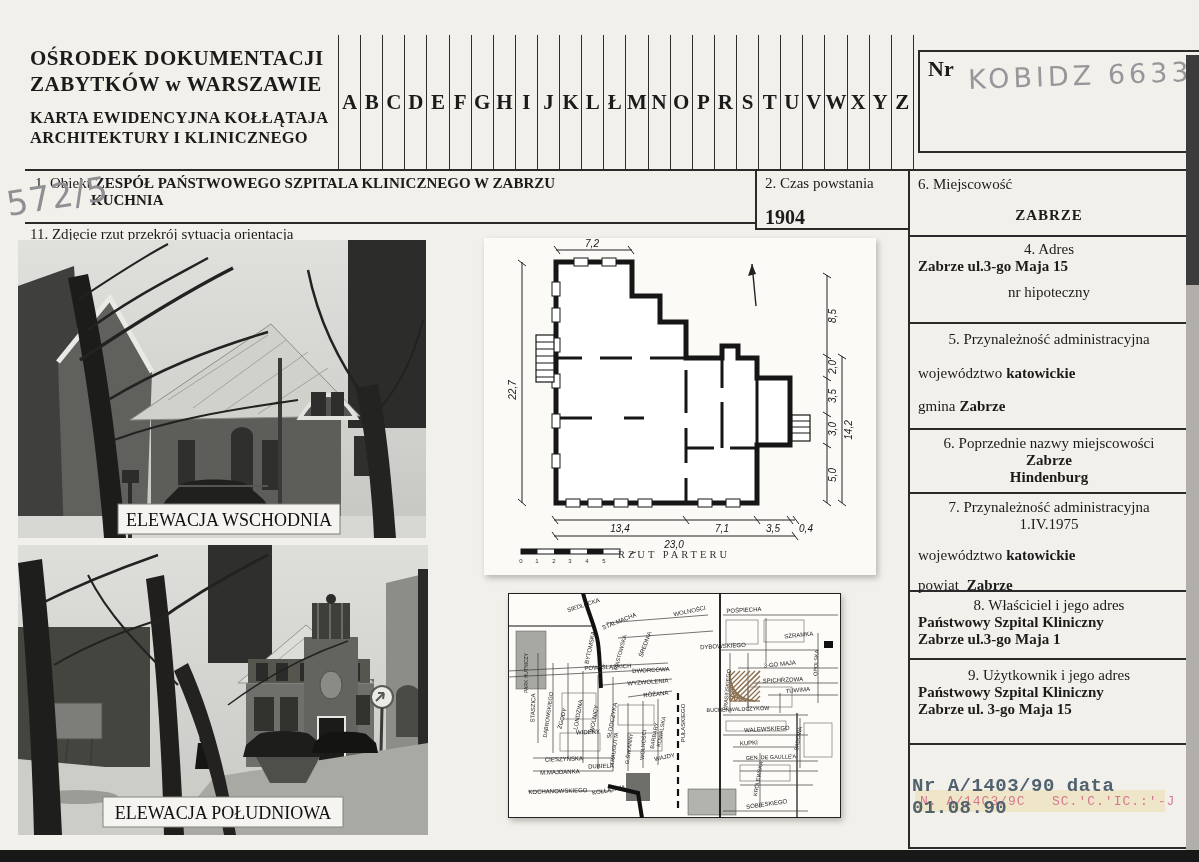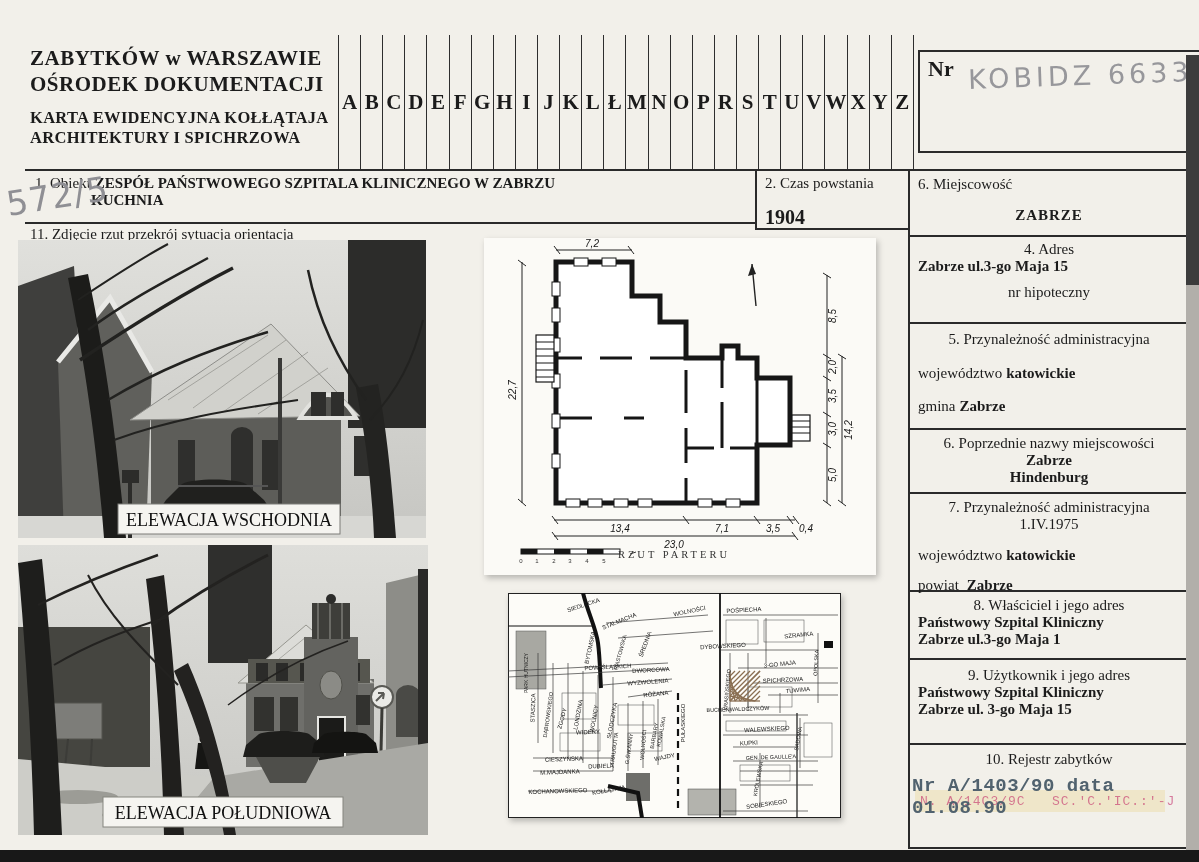--- a/index.html
+++ b/index.html
@@ -37,24 +37,24 @@
 
   svg text{font-family:"Liberation Sans","DejaVu Sans",sans-serif;}
   svg .dim{font-family:"Liberation Serif",serif;font-style:italic;}
 </style>
 </head>
 <body>
 
 <div class="scan">
 
   <div class="abs" style="left:30px;top:45px;width:305px;">
+    <div class="org">OŚRODEK DOKUMENTACJI</div>
     <div class="org">ZABYTKÓW w WARSZAWIE</div>
-    <div class="org">OŚRODEK DOKUMENTACJI</div>
     <div class="cardtitle">KARTA EWIDENCYJNA KOŁŁĄTAJA</div>
-    <div class="cardtitle" style="margin-top:0;">ARCHITEKTURY I SPICHRZOWA</div>
+    <div class="cardtitle" style="margin-top:0;">ARCHITEKTURY I KLINICZNEGO</div>
   </div>
 
   <div class="alpha" id="alpha-strip">
       <div class="cell">
         <span>A</span>
       </div>
       <div class="cell">
         <span>B</span>
       </div>
       <div class="cell">
@@ -194,23 +194,20 @@
   </div>
   <div class="rc" style="top:597px;">
     <div class="flabel">8.  Właściciel i jego adres</div>
     <div class="fval">Państwowy Szpital Kliniczny</div>
     <div class="fval">Zabrze ul.3-go Maja 1</div>
   </div>
   <div class="rc" style="top:667px;">
     <div class="flabel">9.  Użytkownik i jego adres</div>
     <div class="fval">Państwowy Szpital Kliniczny</div>
     <div class="fval">Zabrze ul. 3-go Maja 15</div>
-  </div>
-  <div class="rc" style="top:751px;">
-    <div class="flabel">10.  Rejestr zabytków</div>
   </div>
   <div class="cream" style="left:915px;top:790px;width:250px;height:22px;"></div>
   <div class="ghost" style="left:920px;top:794px;">N. A/14C3/9C&nbsp;&nbsp;&nbsp;SC.'C.'IC.:'-J</div>
   <div class="abs typed" style="left:912px;top:775px;">Nr A/1403/90 data 01.08.90</div>
 
   <svg class="abs" style="left:18px;top:240px;" width="408" height="298" viewBox="0 0 408 298">
     <defs>
       <linearGradient id="sky1" x1="0" y1="0" x2="0" y2="1">
         <stop offset="0" stop-color="#e0e0dc"></stop>
           <stop offset="1" stop-color="#c6c6c2"></stop>

